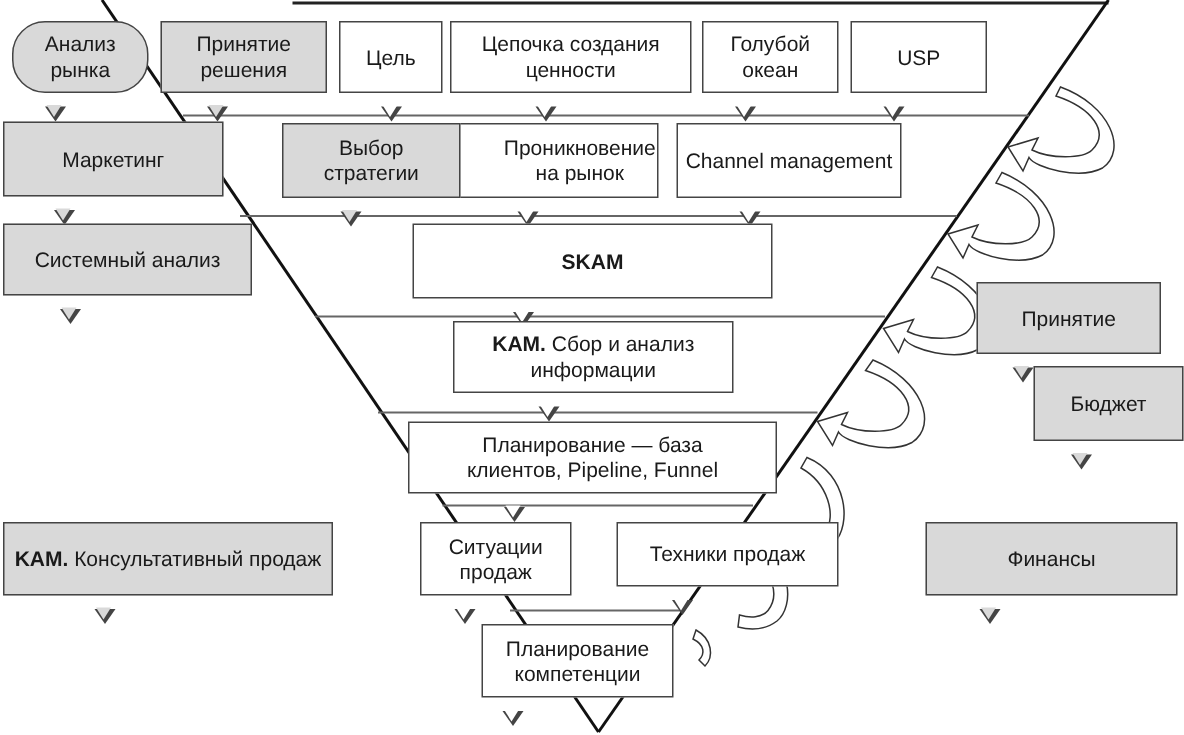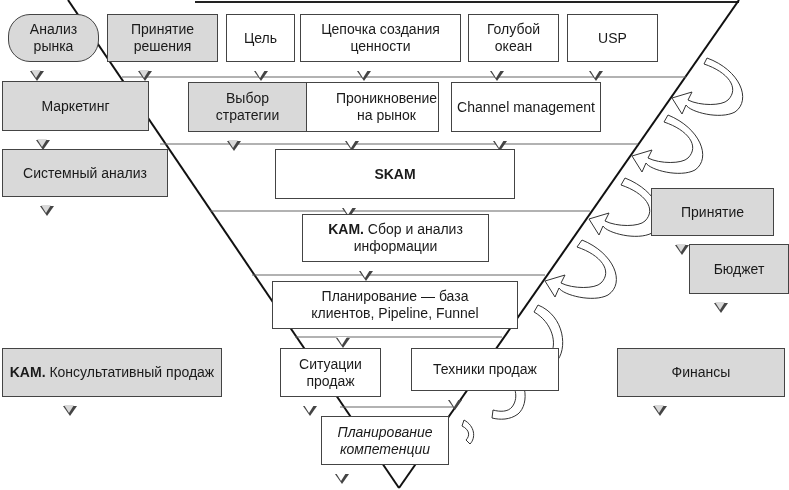--- a/index.html
+++ b/index.html
@@ -95,21 +95,21 @@
 
 <div class="box white" style="left:280px;top:348px;width:101px;height:49px;">
   <span>Ситуации продаж</span>
   <span class="tail" style="left:29px"></span>
 </div>
 <div class="box white" style="left:387px;top:348px;width:148px;height:43px;margin-left:24px;">
   <span>Техники продаж</span>
   <span class="tail" style="left:43px"></span>
 </div>
 
-<div class="box white" style="left:321px;top:416px;width:128px;height:49px;font-style:italic;">
+<div class="box white" style="left:321px;top:416px;width:128px;height:49px;">
   <span>Планирование компетенции</span>
   <span class="tail" style="left:20px"></span>
 </div>
 
 <div class="box grey" style="left:8px;top:14px;width:91px;height:48px;border-radius:22px;">
   <span>Анализ рынка</span>
   <span class="tail" style="left:28px"></span>
 </div>
 <div class="box grey" style="left:107px;top:14px;width:111px;height:48px;">
   <span>Принятие решения</span>

